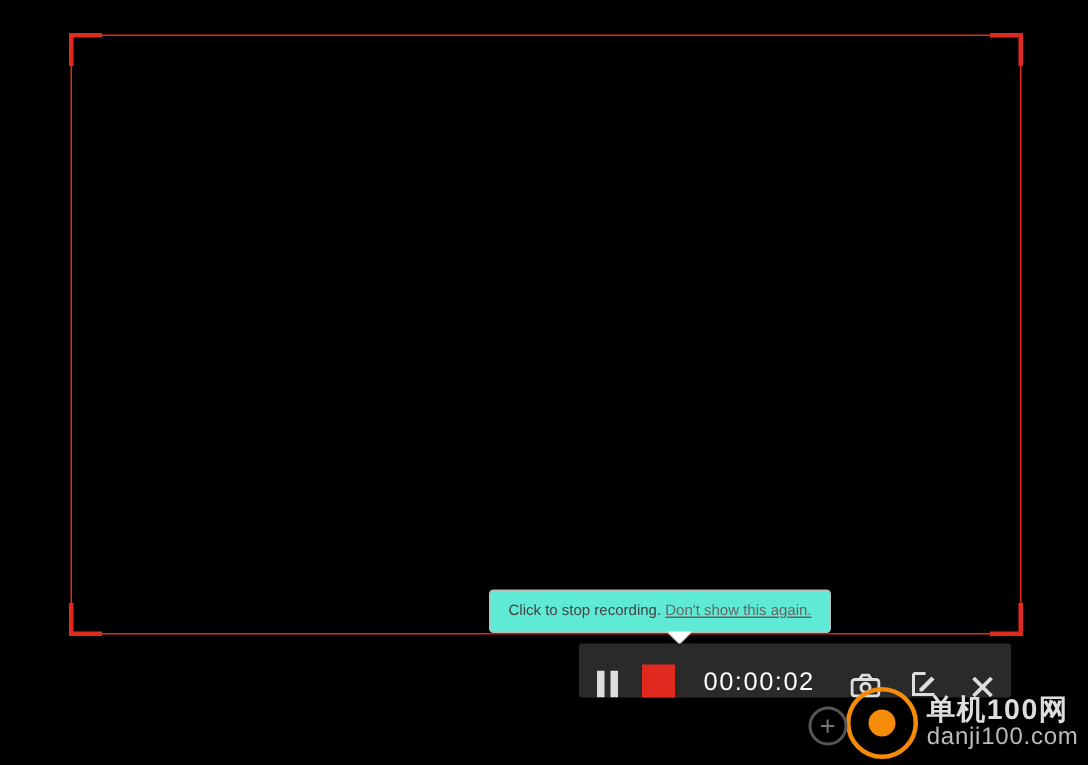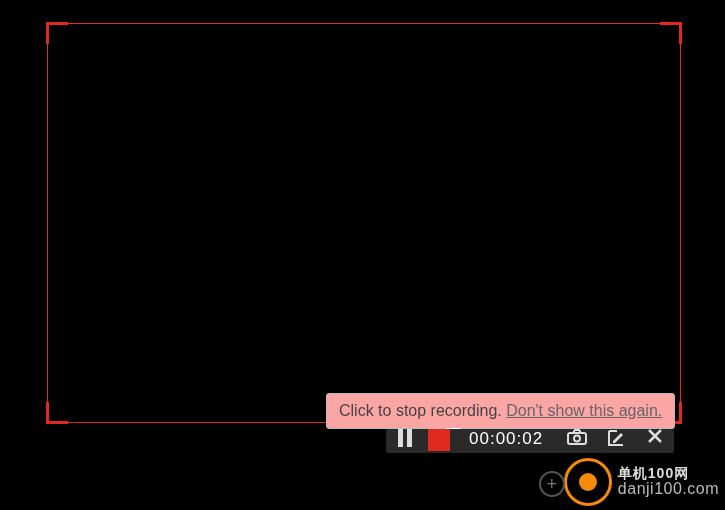--- a/index.html
+++ b/index.html
@@ -29,23 +29,23 @@
   .corner.bl { border-right: none; border-top: none; }
   .corner.br { border-left: none;  border-top: none; }
   .edge {
     position: absolute;
     background: #e12a1f;
   }
 
   
   .tooltip {
     position: absolute;
-    background: #fca5a5;
+    background: #5eead4;
     color: #444;
-    font-size: 16px;
+    font-size: 10px;
     padding: 8px 12px;
     border: 1px solid #bbb;
     border-radius: 3px;
     box-shadow: 0 1px 3px rgba(0,0,0,.3);
     white-space: nowrap;
   }
   .tooltip a {
     color: #666;
     text-decoration: underline;
     cursor: pointer;
@@ -66,22 +66,22 @@
     bottom: -9px;
     border: 9px solid transparent;
     border-top-color: #bbb;
     border-bottom: none;
   }
 
   
   .toolbar {
     position: absolute;
     display: flex;
-    align-items: flex-start;
-    height: 24px;
+    align-items: flex-end;
+    height: 36px;
     background: #2a2a2a;
     border-radius: 2px;
   }
   .toolbar > * {
     display: flex;
     align-items: center;
     justify-content: center;
   }
   .btn {
     width: 38px;
@@ -142,21 +142,21 @@
     box-sizing: border-box;
   }
   .wm-dot {
     width: 18px; height: 18px;
     background: #f58b06;
     border-radius: 50%;
   }
   .wm-text { line-height: 1.05; }
   .wm-title {
     color: #ddd;
-    font-size: 14px;
+    font-size: 19px;
     font-weight: bold;
     letter-spacing: 1px;
   }
   .wm-sub {
     color: #bbb;
     font-size: 16px;
     letter-spacing: 0.5px;
   }
 </style>
 </head>

